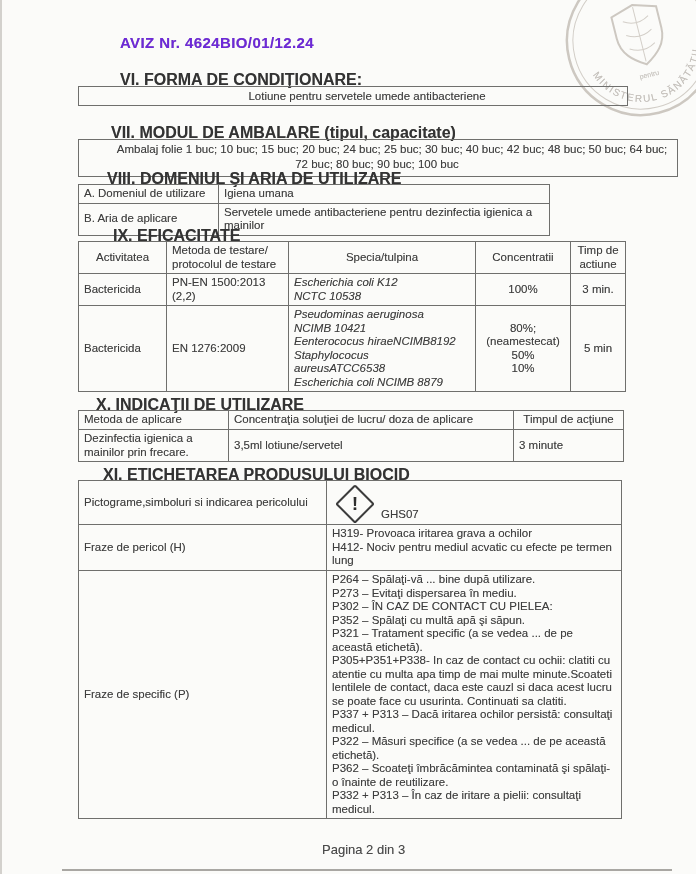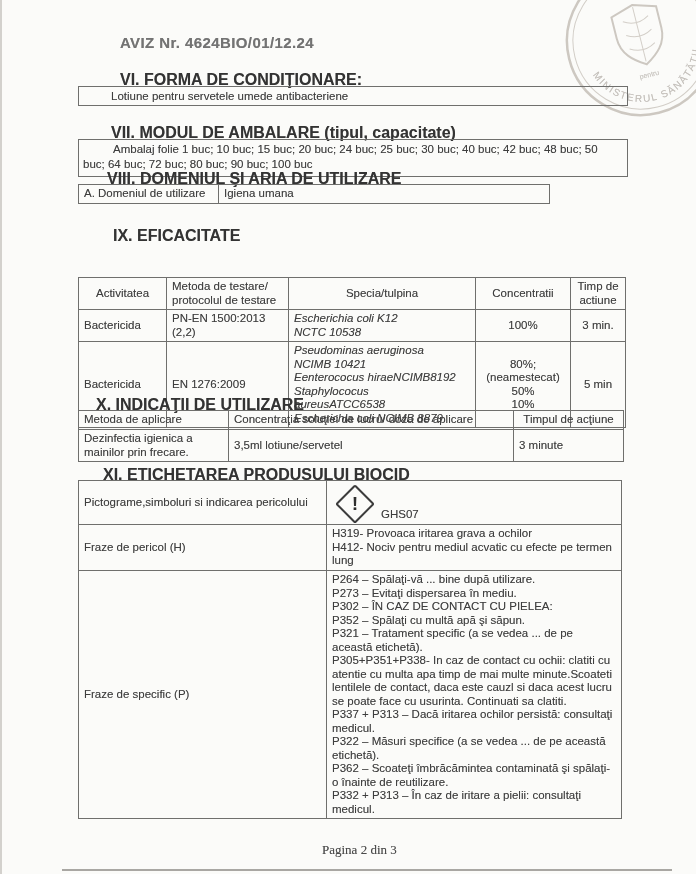--- a/index.html
+++ b/index.html
@@ -2,31 +2,31 @@
 <html><head>
 <meta charset="utf-8">
 <style>
   html,body{margin:0;padding:0;background:#e9e9e7;}
   .page{
     position:relative;width:696px;height:874px;background:#fbfbf9;overflow:hidden;
     font-family:"Liberation Sans",sans-serif;color:#3e3e3e;
     text-shadow:0 0 .5px rgba(70,70,70,.45);
   }
   .abs{position:absolute;}
-  .title{font-size:15px;font-weight:bold;letter-spacing:.4px;color:#737373;}
+  .title{font-size:15px;font-weight:bold;letter-spacing:.4px;color:#6d28d9;}
   .sec-h{font-size:16px;font-weight:bold;color:#333;}
-  .box{border:1px solid #6f6f6d;font-size:11.5px;line-height:15px;box-sizing:border-box;background:transparent;}
+  .box{border:1px solid #6f6f6d;font-size:11.5px;line-height:15px;box-sizing:border-box;background:transparent;text-align:center;}
   table.tbl{position:absolute;border-collapse:collapse;table-layout:fixed;font-size:11.5px;color:#3e3e3e;}
   table.tbl td{border:1px solid #6f6f6d;padding:2px 5px;vertical-align:middle;line-height:13.5px;}
   .preline{white-space:pre-line;}
   .ctr{text-align:center;}
   .ital{font-style:italic;}
-  .small{font-size:11px;line-height:13px;margin-top:36px;}
+  .small{font-size:11px;line-height:13px;}
   .ptext{font-size:11.5px;line-height:13.4px;vertical-align:top;}
-  .footer{font-family:Liberation Serif, serif;font-size:13px;color:#4a4a4a;}
+  .footer{font-family:Liberation Sans, sans-serif;font-size:13px;color:#4a4a4a;}
   
   .ghs-row{display:flex;align-items:flex-end;gap:7px;padding:2px 0 1px 4px;}
   .ghs-diamond{
     width:24px;height:24px;border:2.5px solid #3c3c3c;border-radius:2px;
     transform:rotate(45deg);display:flex;align-items:center;justify-content:center;
     margin:6px 5px 4px 6px;background:transparent;
   }
   .ghs-bang{transform:rotate(-45deg);font-weight:bold;font-size:18px;color:#2e2e2e;line-height:1;}
   .ghs-code{font-size:11.5px;padding-bottom:1px;}
   
@@ -53,32 +53,36 @@
     </text>
     <text x="85" y="122" font-size="7" text-anchor="middle" fill="#a39a90" font-family="Liberation Sans, sans-serif">pentru</text>
   </svg>
 
   <div class="abs title" style="left:120px;top:34px">AVIZ Nr. 4624BIO/01/12.24</div>
 
   <div class="abs sec-h" style="left:120px;top:71px">VI. FORMA DE CONDIŢIONARE:</div>
   <div class="abs box" style="left:78px;top:86px;width:550px;height:20px;padding:2px 4px 0 32px">Lotiune pentru servetele umede antibacteriene</div>
 
   <div class="abs sec-h" style="left:111px;top:124px">VII. MODUL DE AMBALARE (tipul, capacitate)</div>
-  <div class="abs box" style="left:78px;top:139px;width:550px;height:38px;padding:2px 6px 0 4px;text-indent:30px">Ambalaj folie 1 buc; 10 buc; 15 buc; 20 buc; 24 buc; 25 buc; 30 buc; 40 buc; 42 buc; 48 buc; 50 buc; 64 buc; 72 buc; 80 buc; 90 buc; 100 buc</div>
+  <div class="abs box" style="left:78px;top:139px;width:600px;height:38px;padding:2px 6px 0 4px;text-indent:30px">Ambalaj folie 1 buc; 10 buc; 15 buc; 20 buc; 24 buc; 25 buc; 30 buc; 40 buc; 42 buc; 48 buc; 50 buc; 64 buc; 72 buc; 80 buc; 90 buc; 100 buc</div>
 
   <div class="abs sec-h" style="left:107px;top:170px">VIII. DOMENIUL ŞI ARIA DE UTILIZARE</div>
   <table class="tbl" style="left:78px;top:184px;width:472px">
     <colgroup>
         <col style="width:140px">
         <col>
       </colgroup>
     <tbody>
         <tr style="height:18px">
       <td>A. Domeniul de utilizare</td>
       <td>Igiena umana</td>
+    </tr>
+    <tr style="height:18px">
+      <td>B. Aria de aplicare</td>
+      <td>Servetele umede antibacteriene pentru dezinfectia igienica a mainilor</td>
     </tr>
   </tbody>
     </table>
 
   <div class="abs sec-h" style="left:113px;top:227px">IX. EFICACITATE</div>
   <table class="tbl small" style="left:78px;top:241px;width:547px">
     <colgroup>
       <col style="width:88px">
         <col style="width:122px">
         <col style="width:187px">

